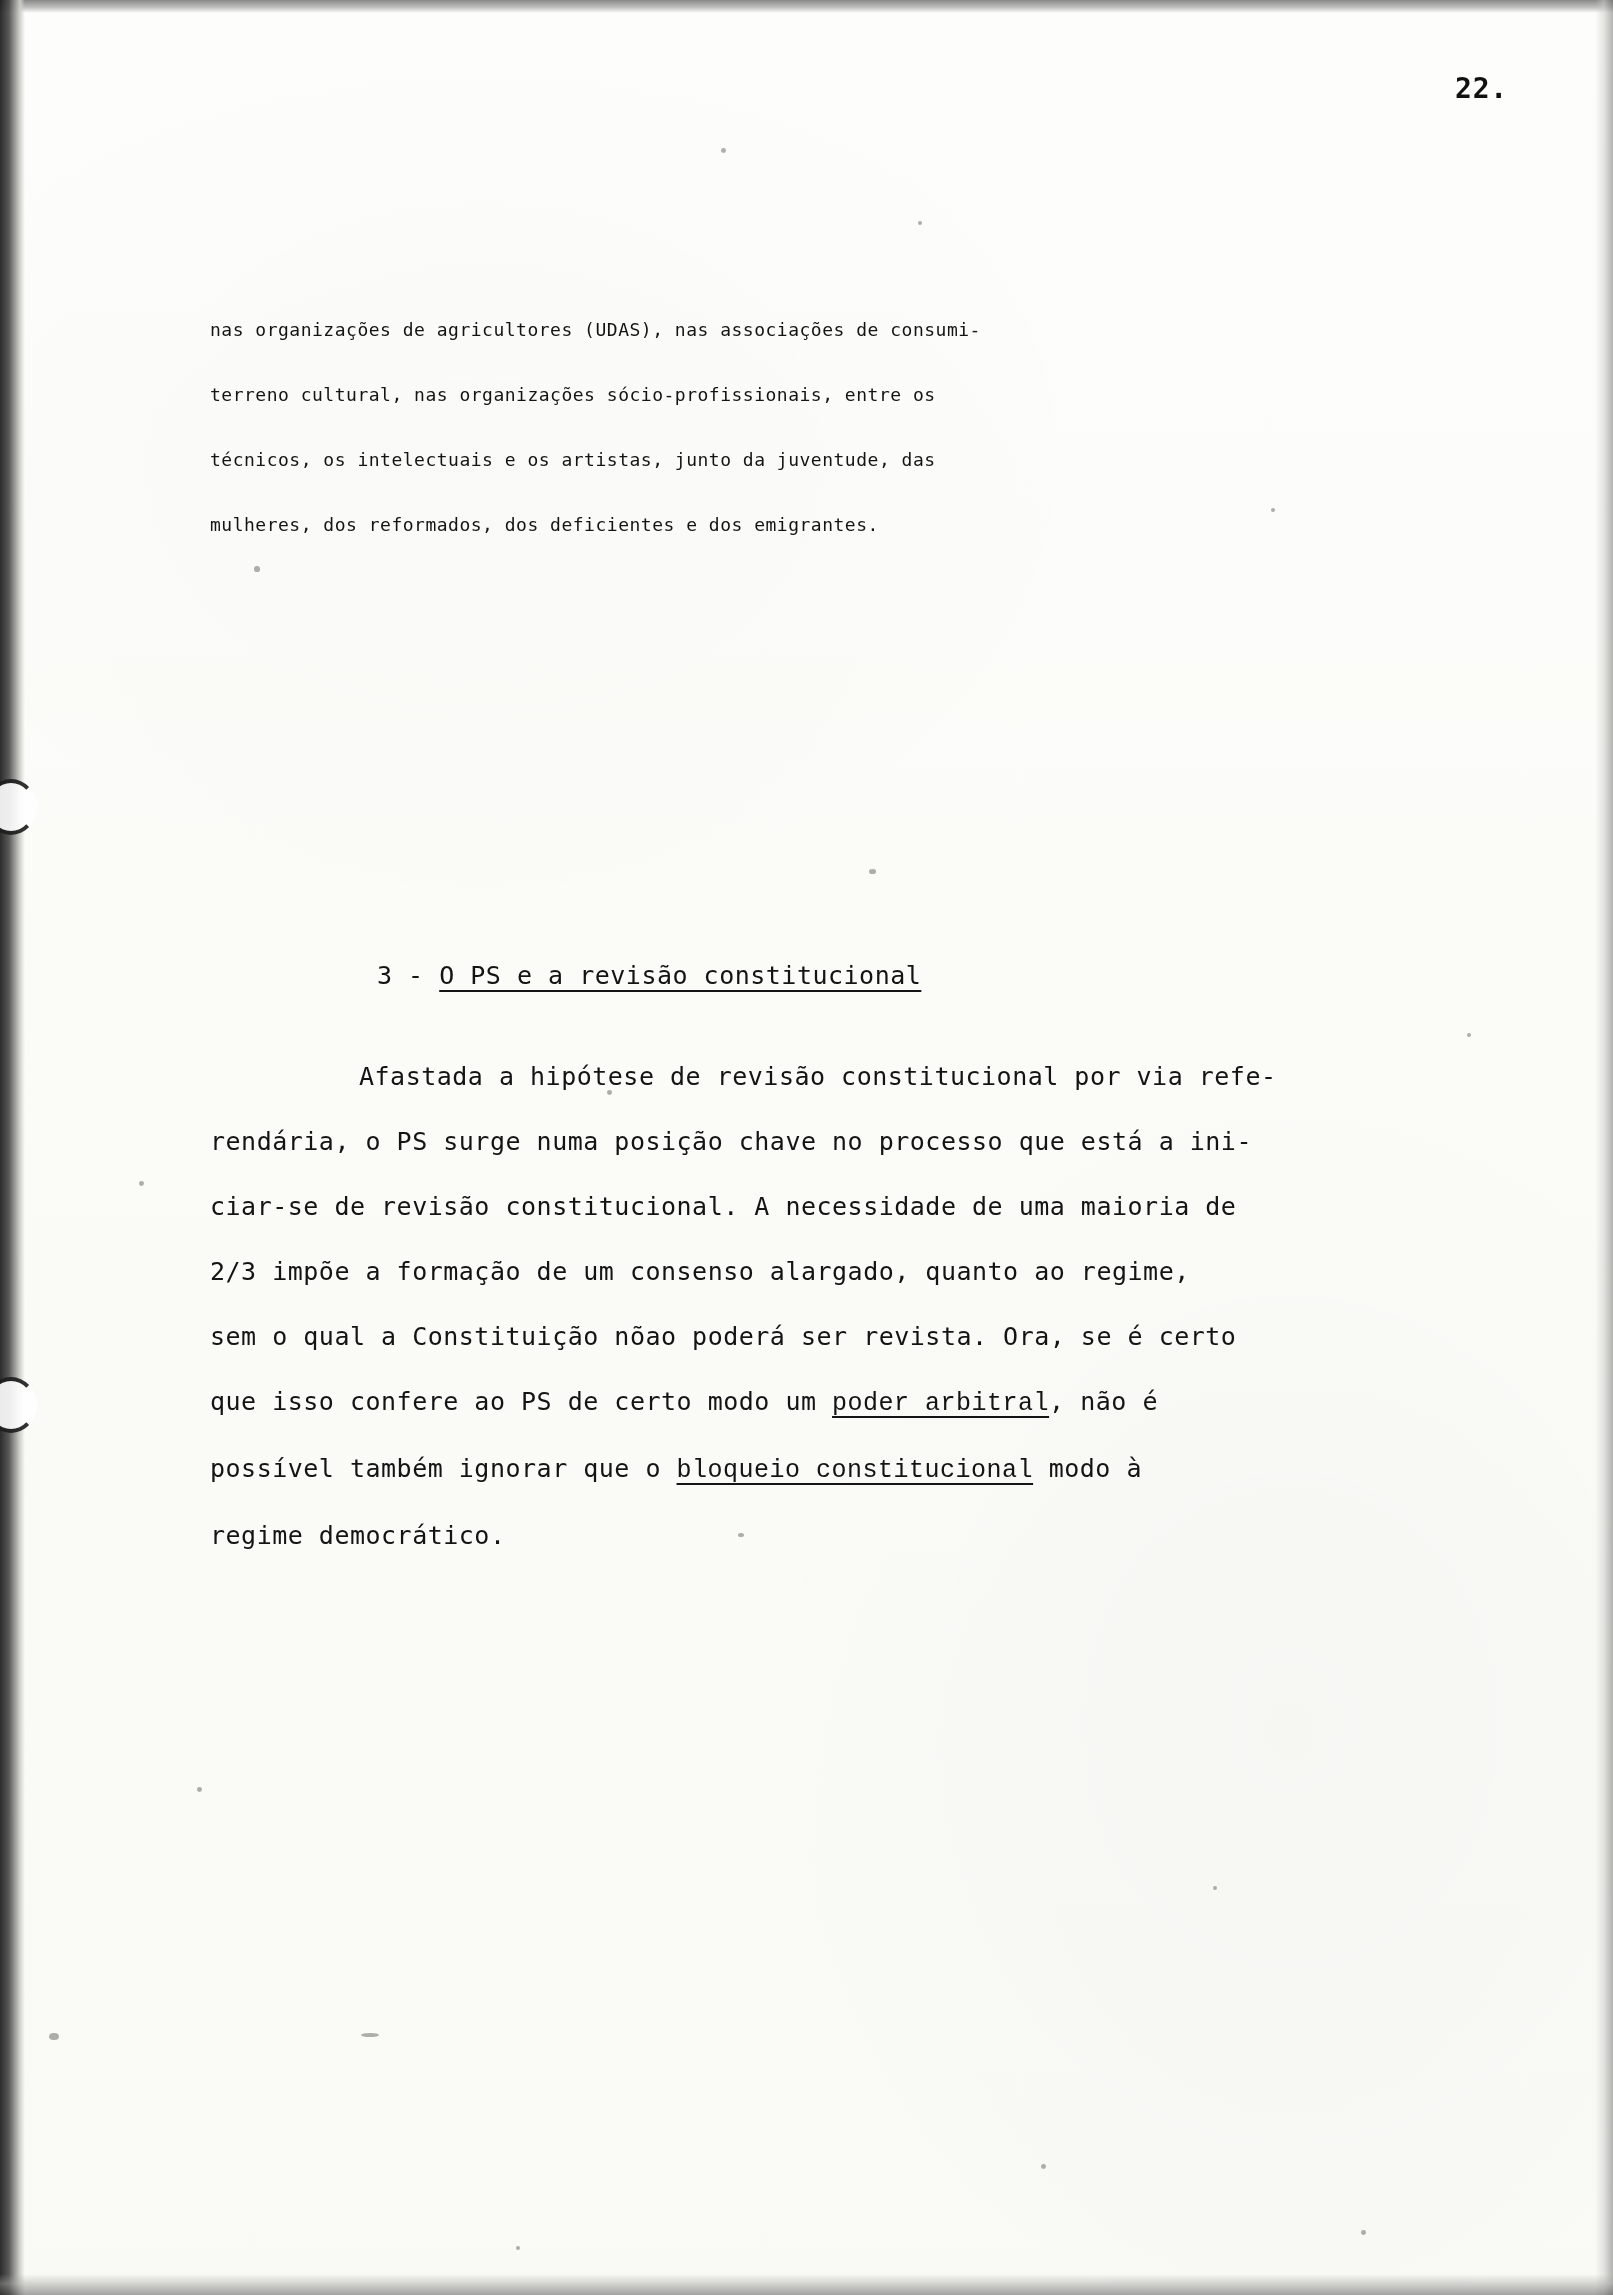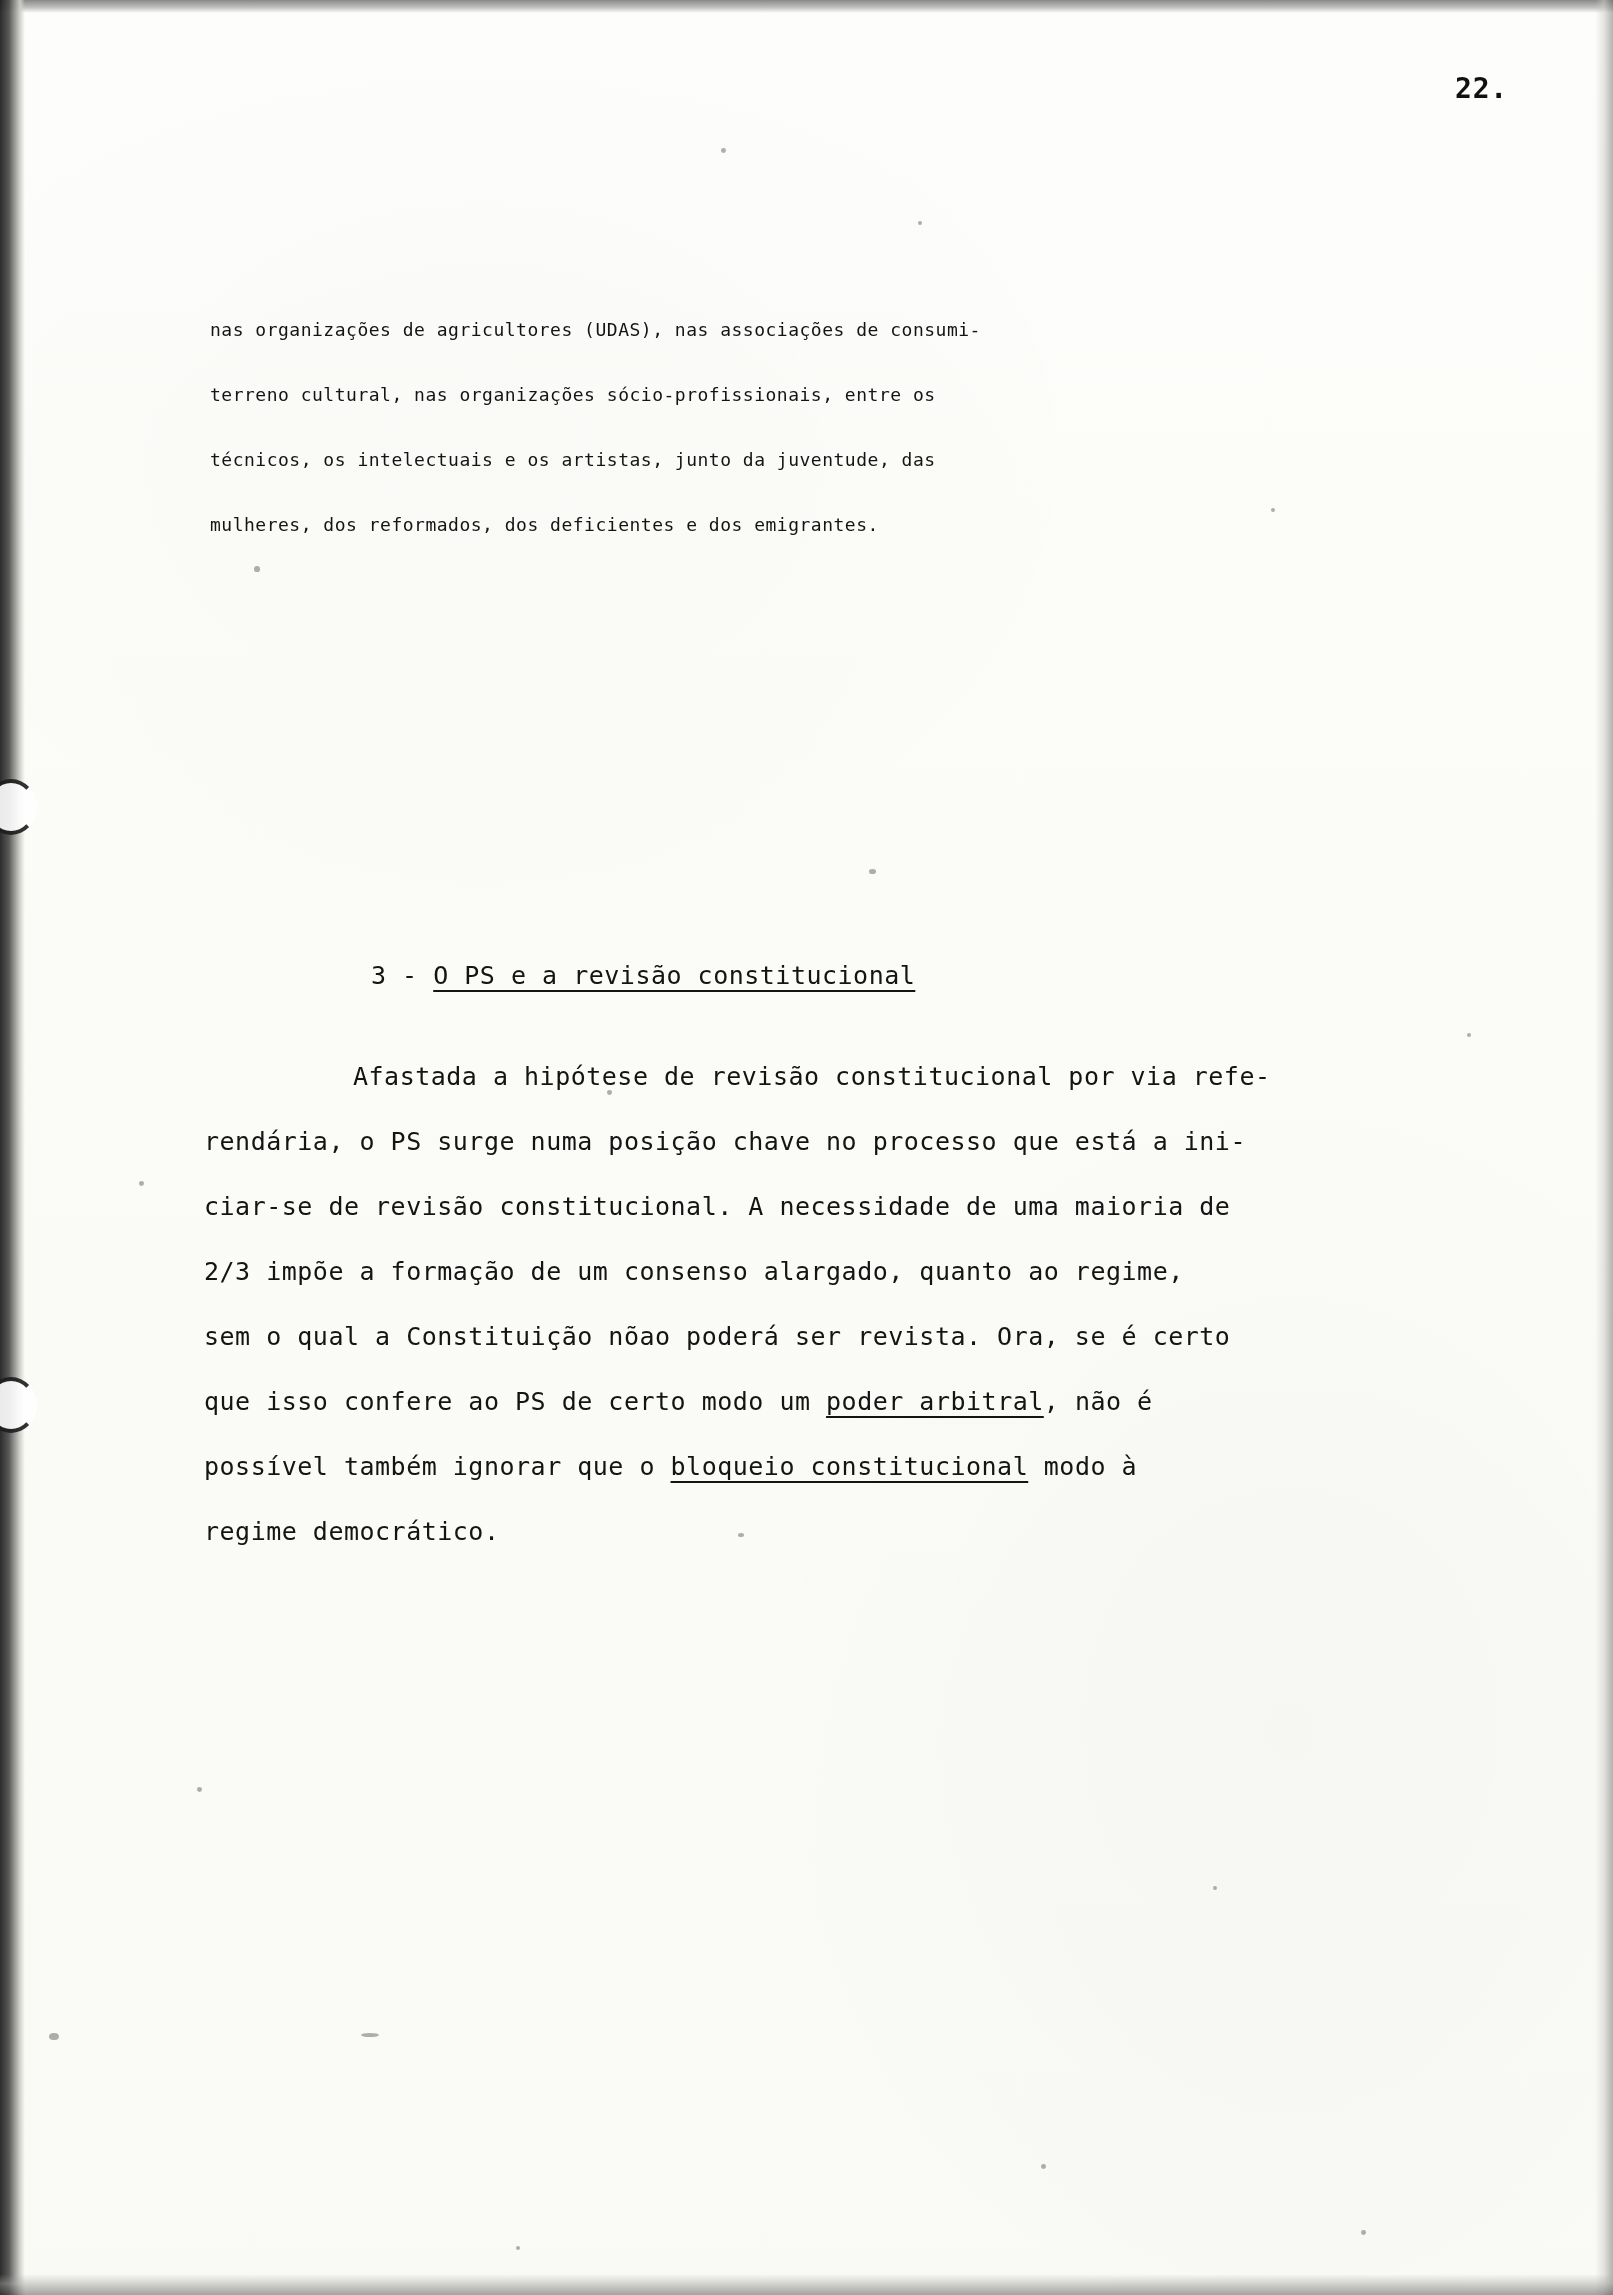--- a/index.html
+++ b/index.html
@@ -96,21 +96,21 @@
     letter-spacing: 0.5px;
     line-height: 65px;
   }
   .para-line {
     white-space: pre;
     font-family: "DejaVu Sans Mono", monospace;
   }
 
   .block-two {
     position: absolute;
-    left: 204px;
+    left: 210px;
     top: 943px;
     width: 1361px;
     color: #141414;
     font-size: 25px;
     letter-spacing: 0.5px;
     line-height: 65px;
   }
 
   .heading-line {
     white-space: pre;
@@ -125,20 +125,21 @@
 
   .indent {
     display: inline-block;
     width: 149px;
   }
 
   .uline {
     text-decoration: underline;
     text-underline-offset: 5.7px;
     text-decoration-thickness: 2px;
+    font-family: Liberation Mono, monospace;
   }
 
   
   .speck {
     position: absolute;
     background: #6d6d6a;
     border-radius: 50%;
     opacity: 0.55;
   }
 </style>

